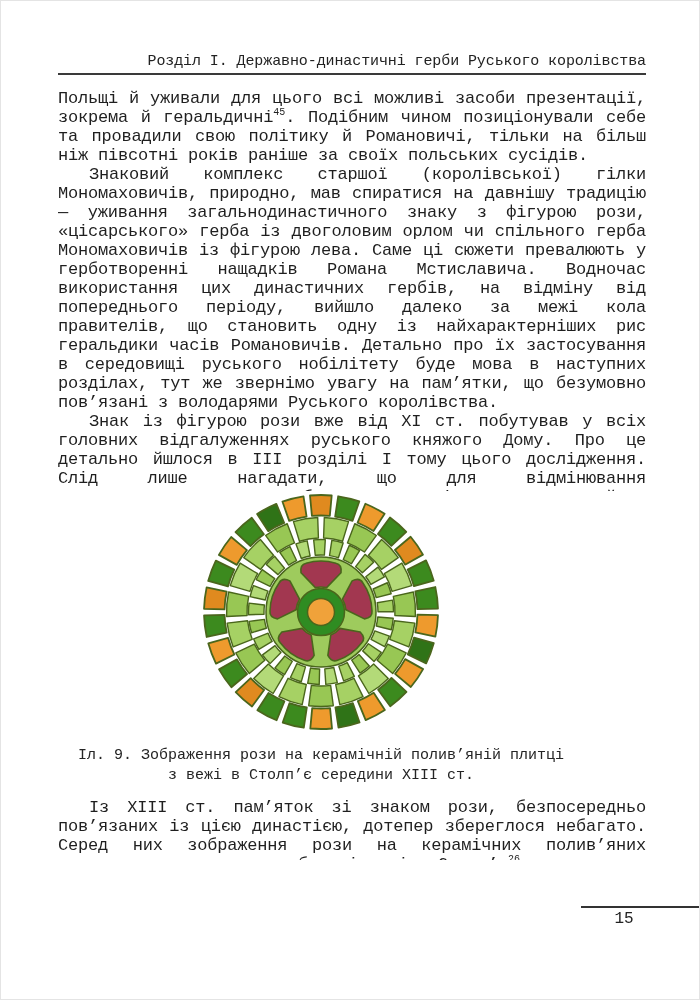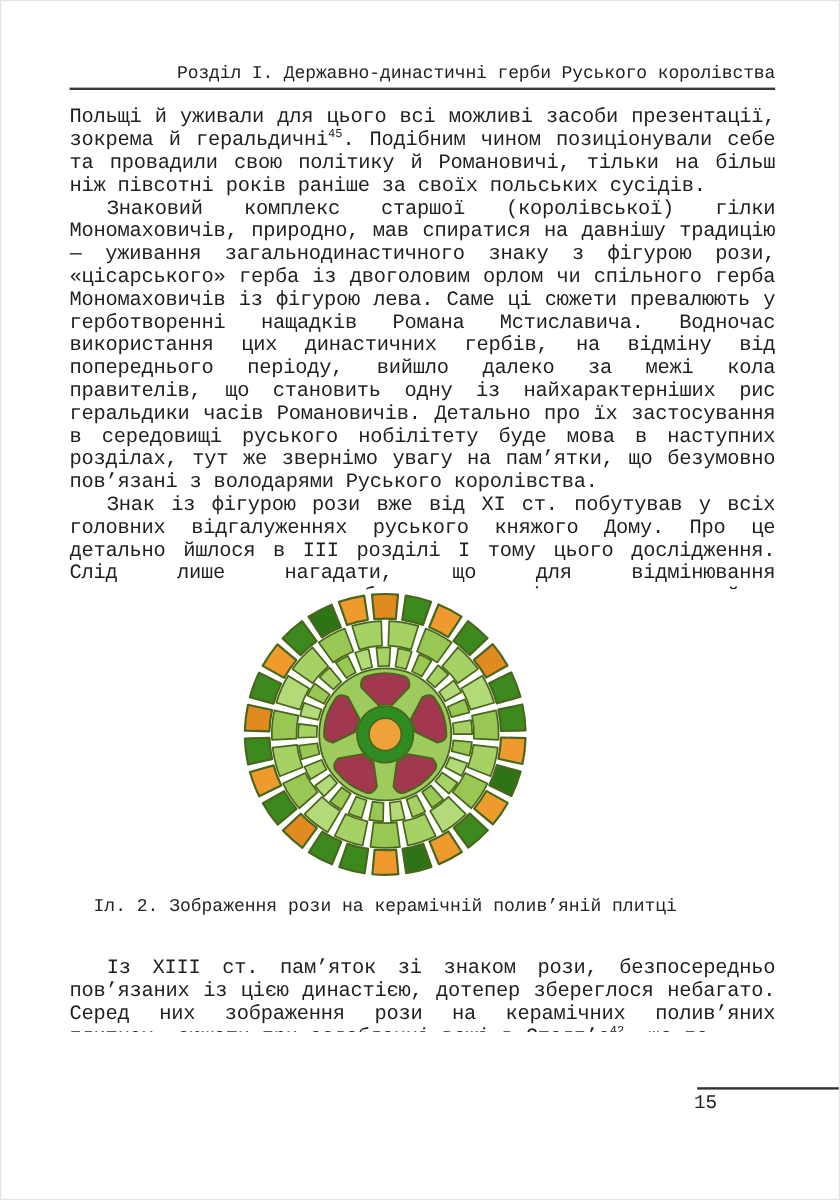--- a/index.html
+++ b/index.html
@@ -71,21 +71,21 @@
     overflow: hidden;
   }
   
   .foot-rule {
     position: absolute;
     left: 580px; top: 905px; width: 119px;
     border-top: 2px solid #333;
   }
   .page-number {
     position: absolute;
-    left: 564px; top: 909px; width: 46px;
+    left: 600px; top: 909px; width: 46px;
     text-align: center;
     font-size: 16px;
     color: #222;
   }
 </style>
 </head>
 <body>
 
 <div class="page">
 
@@ -175,23 +175,24 @@
         <path d="M141.43 107.12 L151.11 88.89 Q158.64 85.21 161.78 90.75 A51 51 0 0 1 170.99 119.11 Q171.72 125.44 163.46 126.88 L144.90 117.82 A25 25 0 0 0 141.43 107.12 Z" fill="#a23750" stroke="#4a661c" stroke-width="1.6" stroke-linejoin="round"></path>
         <path d="M138.87 136.40 L159.20 139.98 Q165.03 146.00 160.73 150.69 A51 51 0 0 1 136.60 168.22 Q130.81 170.86 126.88 163.46 L129.77 143.01 A25 25 0 0 0 138.87 136.40 Z" fill="#a23750" stroke="#4a661c" stroke-width="1.6" stroke-linejoin="round"></path>
         <path d="M110.23 143.01 L113.12 163.46 Q109.19 170.86 103.40 168.22 A51 51 0 0 1 79.27 150.69 Q74.97 146.00 80.80 139.98 L101.13 136.40 A25 25 0 0 0 110.23 143.01 Z" fill="#a23750" stroke="#4a661c" stroke-width="1.6" stroke-linejoin="round"></path>
         <path d="M95.10 117.82 L76.54 126.88 Q68.28 125.44 69.01 119.11 A51 51 0 0 1 78.22 90.75 Q81.36 85.21 88.89 88.89 L98.57 107.12 A25 25 0 0 0 95.10 117.82 Z" fill="#a23750" stroke="#4a661c" stroke-width="1.6" stroke-linejoin="round"></path>
         <circle cx="120" cy="120" r="23.5" fill="#2f8c22" stroke="#4a661c" stroke-width="1.5"></circle>
         <circle cx="120" cy="120" r="13.5" fill="#f0a23a" stroke="#4a661c" stroke-width="1.5"></circle>
       </svg>
   </figure>
 
   <div class="caption">
-    <span>Іл. 2. Зображення рози на керамічній полив’яній плитці</span>
+    <span>Іл. 9. Зображення рози на керамічній полив’яній плитці</span>
+    <span>з вежі в Столп’є середини XIII ст.</span>
   </div>
 
   <div class="tail-block">
-    <p><span>Із XIII ст. пам’яток зі знаком рози, безпосередньо пов’язаних із цією династією, дотепер збереглося небагато. Серед них зображення рози на керамічних полив’яних плитках, сюжети при оздобленні вежі в Столп’є</span><sup class="fn">42</sup><span>, що по-</span></p>
+    <p><span>Із XIII ст. пам’яток зі знаком рози, безпосередньо пов’язаних із цією династією, дотепер збереглося небагато. Серед них зображення рози на керамічних полив’яних плитках, сюжети при оздобленні вежі в Столп’є</span><sup class="fn">26</sup><span>, що по-</span></p>
   </div>
 
   <div class="foot-rule"></div>
   <div class="page-number">15</div>
 
 </div>
 
 </body></html>

